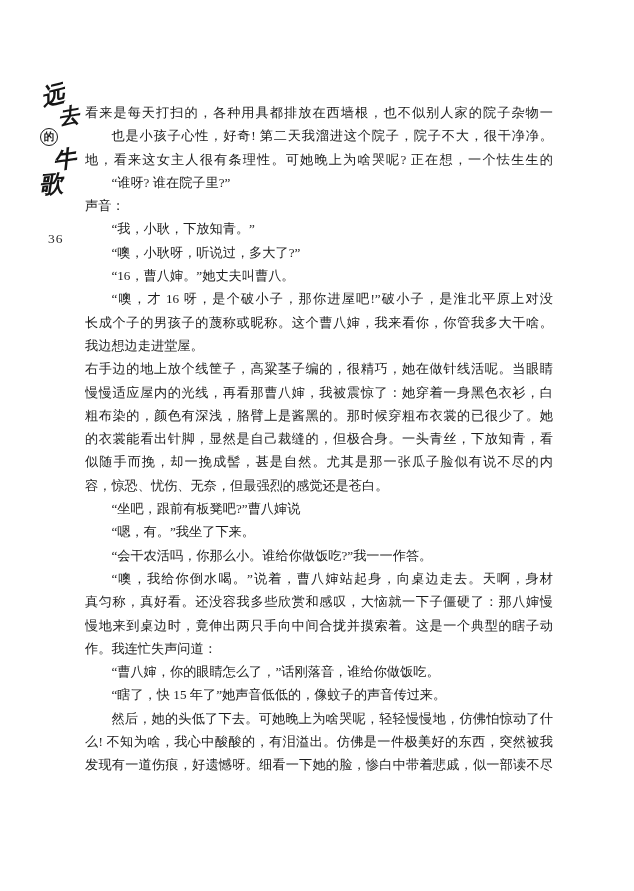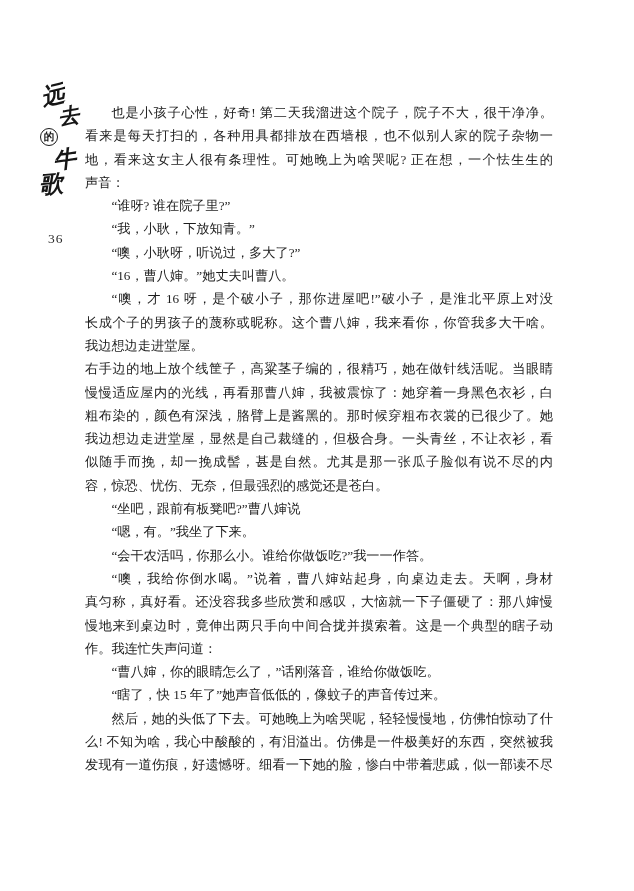--- a/index.html
+++ b/index.html
@@ -65,35 +65,35 @@
 <div class="page">
   <div class="logo" title="远去的牛歌">
       <span class="lc lc0">远</span>
       <span class="lc lc1">去</span>
       <span class="lc lc2">的</span>
       <span class="lc lc3">牛</span>
       <span class="lc lc4">歌</span>
     </div>
   <div class="page-number">36</div>
   <div class="text-body">
+      <div class="line fill">看来是每天打扫的，各种用具都排放在西墙根，也不似别人家的院子杂物一</div>
       <div class="line first fill">也是小孩子心性，好奇! 第二天我溜进这个院子，院子不大，很干净净。</div>
-      <div class="line fill">看来是每天打扫的，各种用具都排放在西墙根，也不似别人家的院子杂物一</div>
       <div class="line fill">地，看来这女主人很有条理性。可她晚上为啥哭呢? 正在想，一个怯生生的</div>
+      <div class="line first">“谁呀? 谁在院子里?”</div>
       <div class="line">声音：</div>
-      <div class="line first">“谁呀? 谁在院子里?”</div>
       <div class="line first">“我，小耿，下放知青。”</div>
       <div class="line first">“噢，小耿呀，听说过，多大了?”</div>
       <div class="line first">“16，曹八婶。”她丈夫叫曹八。</div>
       <div class="line first fill">“噢，才 16 呀，是个破小子，那你进屋吧!”破小子，是淮北平原上对没</div>
       <div class="line fill">长成个子的男孩子的蔑称或昵称。这个曹八婶，我来看你，你管我多大干啥。</div>
       <div class="line">我边想边走进堂屋。</div>
       <div class="line fill">右手边的地上放个线筐子，高粱茎子编的，很精巧，她在做针线活呢。当眼睛</div>
       <div class="line fill">慢慢适应屋内的光线，再看那曹八婶，我被震惊了：她穿着一身黑色衣衫，白</div>
       <div class="line fill">粗布染的，颜色有深浅，胳臂上是酱黑的。那时候穿粗布衣裳的已很少了。她</div>
-      <div class="line fill">我边想边走进堂屋，显然是自己裁缝的，但极合身。一头青丝，不让衣衫，看</div>
+      <div class="line fill">的衣裳能看出针脚，显然是自己裁缝的，但极合身。一头青丝，下放知青，看</div>
       <div class="line fill">似随手而挽，却一挽成髻，甚是自然。尤其是那一张瓜子脸似有说不尽的内</div>
       <div class="line">容，惊恐、忧伤、无奈，但最强烈的感觉还是苍白。</div>
       <div class="line first">“坐吧，跟前有板凳吧?”曹八婶说</div>
       <div class="line first">“嗯，有。”我坐了下来。</div>
       <div class="line first">“会干农活吗，你那么小。谁给你做饭吃?”我一一作答。</div>
       <div class="line first fill">“噢，我给你倒水喝。”说着，曹八婶站起身，向桌边走去。天啊，身材</div>
       <div class="line fill">真匀称，真好看。还没容我多些欣赏和感叹，大恼就一下子僵硬了：那八婶慢</div>
       <div class="line fill">慢地来到桌边时，竟伸出两只手向中间合拢并摸索着。这是一个典型的瞎子动</div>
       <div class="line">作。我连忙失声问道：</div>
       <div class="line first">“曹八婶，你的眼睛怎么了，”话刚落音，谁给你做饭吃。</div>

